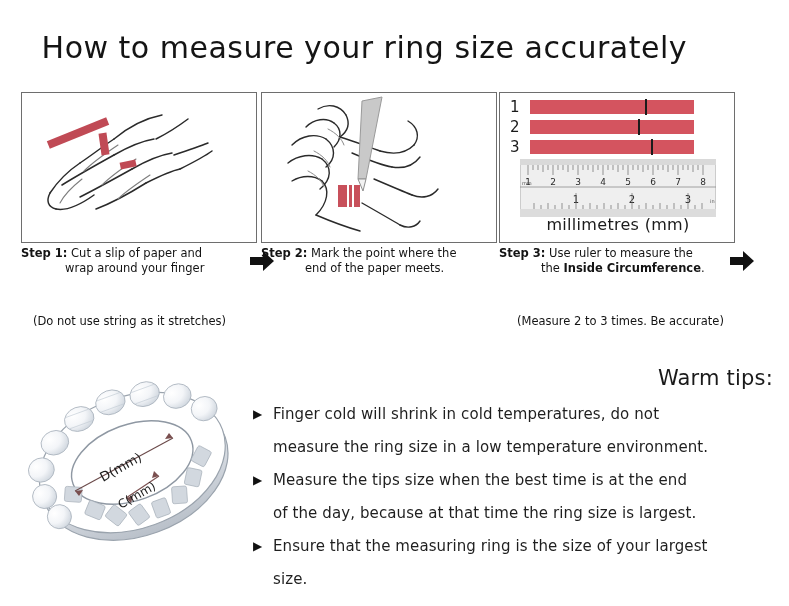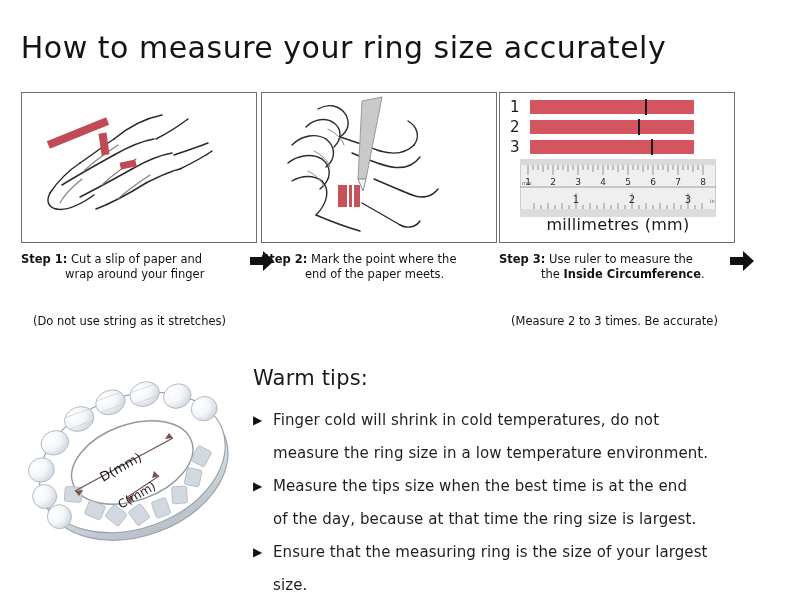--- a/index.html
+++ b/index.html
@@ -14,21 +14,21 @@
     overflow: hidden;
     font-family: "DejaVu Sans", sans-serif;
     color: #1a1a1a;
   }
 
   
   #page-title {
     position: absolute;
     left: 0; top: 30px;
     width: 687px;
-    text-align: center;
+    text-align: right;
     font-family: "DejaVu Sans", sans-serif;
     font-size: 30px;
     font-weight: 400;
     letter-spacing: 0.5px;
     color: #141414;
     white-space: nowrap;
   }
 
   
   #steps-row {
@@ -60,41 +60,41 @@
     position: absolute;
     top: 156px;
     width: 26px;
     height: 26px;
     color: #111;
   }
   .step-arrow.a1 { left: 228px; }
   .step-arrow.a2 { left: 468px; }
 
   .step-caption {
-    margin-top: 9px;
+    margin-top: 3px;
     font-size: 11.5px;
     line-height: 15px;
     color: #141414;
     font-family: "DejaVu Sans", sans-serif;
   }
   .step-caption .lbl { font-weight: bold; }
   .step-caption .ln { display: block; }
   .step-caption .ind { padding-left: 44px; }
   .step-caption .ind2 { padding-left: 42px; }
   .step-caption b { font-weight: bold; }
 
   .step-note {
     position: absolute;
     top: 222px;
     font-size: 11.5px;
     color: #141414;
     white-space: nowrap;
   }
   .step-note.n1 { left: 12px; }
-  .step-note.n3 { left: 12px; }
+  .step-note.n3 { left: 18px; }
 
   
   .hand-svg { position: absolute; left: 0; top: 0; }
 
   
   .strip-row {
     position: absolute;
     left: 10px;
     height: 15px;
     width: 216px;
@@ -153,22 +153,23 @@
   
   #warm-tips {
     position: absolute;
     left: 253px; top: 366px;
     width: 520px;
   }
   #warm-tips-title {
     font-size: 21px;
     font-weight: 400;
     color: #1a1a1a;
-    margin-bottom: 14px;
+    margin-bottom: 8px;
     letter-spacing: 0.2px;
+    text-align: right;
   }
   .tip {
     position: relative;
     padding-left: 20px;
     font-size: 15px;
     line-height: 33px;
     color: #1f1f1f;
     letter-spacing: 0.1px;
   }
   .tip .bullet {

